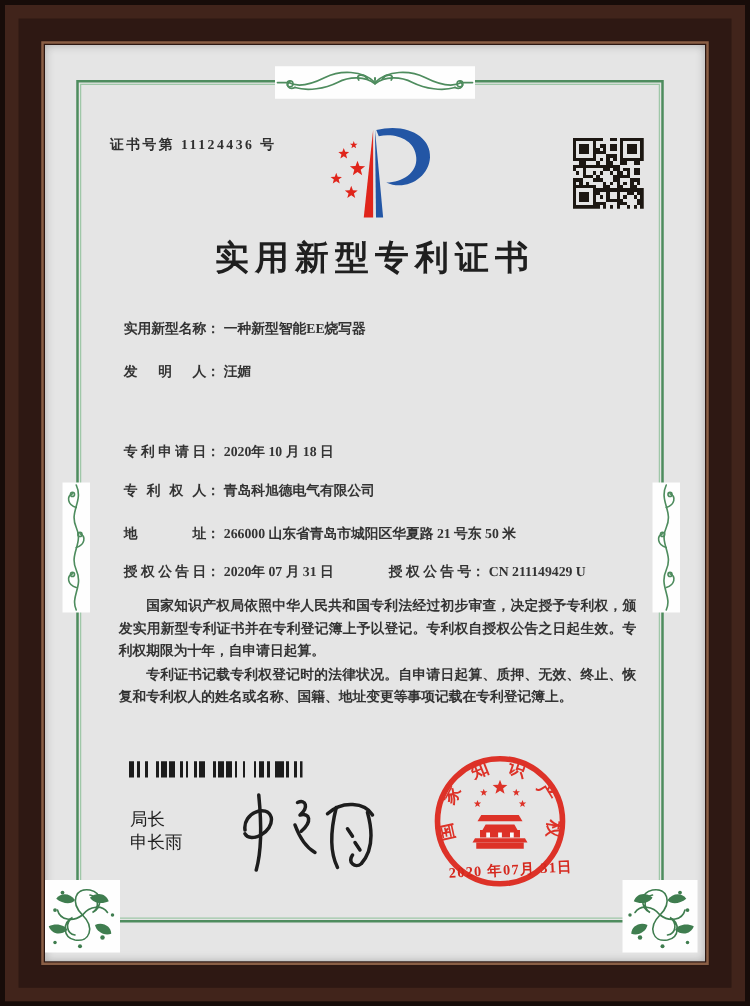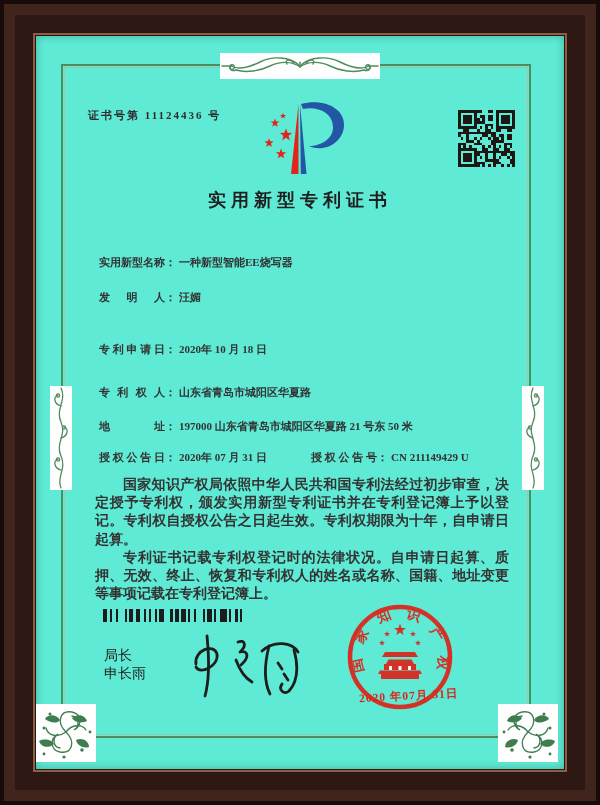--- a/index.html
+++ b/index.html
@@ -3,42 +3,42 @@
 <meta charset="utf-8">
 <style>
   html,body{margin:0;padding:0;background:#555;}
   .stage{width:600px;height:805px;position:relative;font-family:"Liberation Serif","DejaVu Serif",serif;}
   
   .frame{position:absolute;inset:0;background:#2b1712;}
   .frame .ring1{position:absolute;inset:0;border:4px solid #170c09;}
   .frame .ring2{position:absolute;inset:4px;border:11px solid #41241b;}
   .frame .ring3{position:absolute;inset:15px;border:17px solid #2e1813;}
   .frame .ring4{position:absolute;inset:33px;border:2px solid #8a5f46;}
-  .paper{position:absolute;left:36px;top:36px;width:528px;height:733px;background:#5eead4;box-shadow:inset 0 0 8px rgba(0,0,0,.25);}
+  .paper{position:absolute;left:36px;top:36px;width:528px;height:733px;background:#e5e5e5;box-shadow:inset 0 0 8px rgba(0,0,0,.25);}
   
   .green-border{position:absolute;left:25px;top:28px;width:470px;height:674px;border:2px solid #4e8c5e;box-sizing:border-box;}
   .green-border .inner{position:absolute;inset:1px;border:1px solid #9fc7a8;}
   
   .orn{position:absolute;background:#fefefe;display:flex;align-items:center;justify-content:center;}
   .orn svg{display:block;}
   .orn-top{left:184px;top:17px;width:160px;height:26px;}
   .orn-left{left:14px;top:350px;width:22px;height:104px;}
   .orn-right{left:486px;top:350px;width:22px;height:104px;}
   .orn-bl{left:0px;top:668px;width:60px;height:58px;}
   .orn-br{left:462px;top:668px;width:60px;height:58px;}
   .cert-no{position:absolute;left:52px;top:72px;font-size:11px;font-weight:bold;letter-spacing:2px;color:#2e2e2e;}
   .logo{position:absolute;left:218px;top:62px;width:96px;height:84px;}
   .qr{position:absolute;left:422px;top:74px;width:57px;height:57px;}
-  .cert-title{position:absolute;left:0;right:0;top:152px;text-align:center;font-size:18px;font-weight:bold;letter-spacing:5px;color:#1f1f1f;}
+  .cert-title{position:absolute;left:0;right:0;top:152px;text-align:center;font-size:27px;font-weight:bold;letter-spacing:5px;color:#1f1f1f;}
   .row{position:absolute;left:63px;right:30px;font-size:11px;font-weight:bold;color:#333;white-space:nowrap;}
-  .r0{top:219px}.r1{top:254px}.r2{top:288px}.r3{top:306px}.r4{top:349px}.r5{top:383px}.r6{top:414px}
+  .r0{top:219px}.r1{top:254px}.r2{top:288px}.r3{top:318px}.r4{top:349px}.r5{top:383px}.r6{top:414px}
   .lbl{display:inline-block;width:66px;text-align:justify;text-align-last:justify;vertical-align:top;}
   .colon{display:inline-block;margin-right:3px;}
   .pair2{position:absolute;left:212px;top:0;}
-  .paras{position:absolute;left:59px;top:440px;width:414px;font-size:14px;font-weight:600;color:#333;}
+  .paras{position:absolute;left:59px;top:440px;width:414px;font-size:11px;font-weight:600;color:#333;}
   .paras p{margin:0;text-indent:2em;line-height:18.2px;text-align:justify;}
   .barcode{position:absolute;left:67px;top:573px;width:139px;height:13px;}
   .director{position:absolute;left:68px;top:610px;font-family:"Liberation Sans","DejaVu Sans",sans-serif;font-size:14px;font-weight:normal;color:#222;line-height:18px;}
   .signature{position:absolute;left:150px;top:594px;width:115px;height:70px;}
   .seal{position:absolute;left:309px;top:566px;width:110px;height:110px;opacity:.92;}
   .seal-date{position:absolute;left:323px;top:652px;width:120px;font-size:11.5px;font-weight:bold;color:#d5281e;letter-spacing:1px;transform:rotate(-3deg);white-space:nowrap;}
 </style>
 </head>
 <body>
 
@@ -409,22 +409,22 @@
           <rect x="48.86" y="54.29" width="2.71" height="2.71" fill="#1c1712"></rect>
           <rect x="54.29" y="54.29" width="2.71" height="2.71" fill="#1c1712"></rect>
         </g>
       </svg>
 
     <div class="cert-title">实用新型专利证书</div>
 
     <div class="row r1"><span class="lbl">发明人</span><span class="colon">：</span><span>汪媚</span></div>
     <div class="row r0"><span class="lbl">实用新型名称</span><span class="colon">：</span><span>一种新型智能EE烧写器</span></div>
     <div class="row r3"><span class="lbl">专利申请日</span><span class="colon">：</span><span>2020年 10 月 18 日</span></div>
-    <div class="row r4"><span class="lbl">专利权人</span><span class="colon">：</span><span>山东省青岛市城阳区华夏路</span></div>
-    <div class="row r5"><span class="lbl">地址</span><span class="colon">：</span><span>197000 山东省青岛市城阳区华夏路 21 号东 50 米</span></div>
+    <div class="row r4"><span class="lbl">专利权人</span><span class="colon">：</span><span>青岛科旭德电气有限公司</span></div>
+    <div class="row r5"><span class="lbl">地址</span><span class="colon">：</span><span>266000 山东省青岛市城阳区华夏路 21 号东 50 米</span></div>
     <div class="row r6">
       <span><span class="lbl">授权公告日</span><span class="colon">：</span><span>2020年 07 月 31 日</span></span>
       <span class="pair2"><span class="lbl">授权公告号</span><span class="colon">：</span><span>CN 211149429 U</span></span>
     </div>
 
     <div class="paras">
       <p>国家知识产权局依照中华人民共和国专利法经过初步审查，决定授予专利权，颁发实用新型专利证书并在专利登记簿上予以登记。专利权自授权公告之日起生效。专利权期限为十年，自申请日起算。</p>
       <p>专利证书记载专利权登记时的法律状况。自申请日起算、质押、无效、终止、恢复和专利权人的姓名或名称、国籍、地址变更等事项记载在专利登记簿上。</p>
     </div>
 

